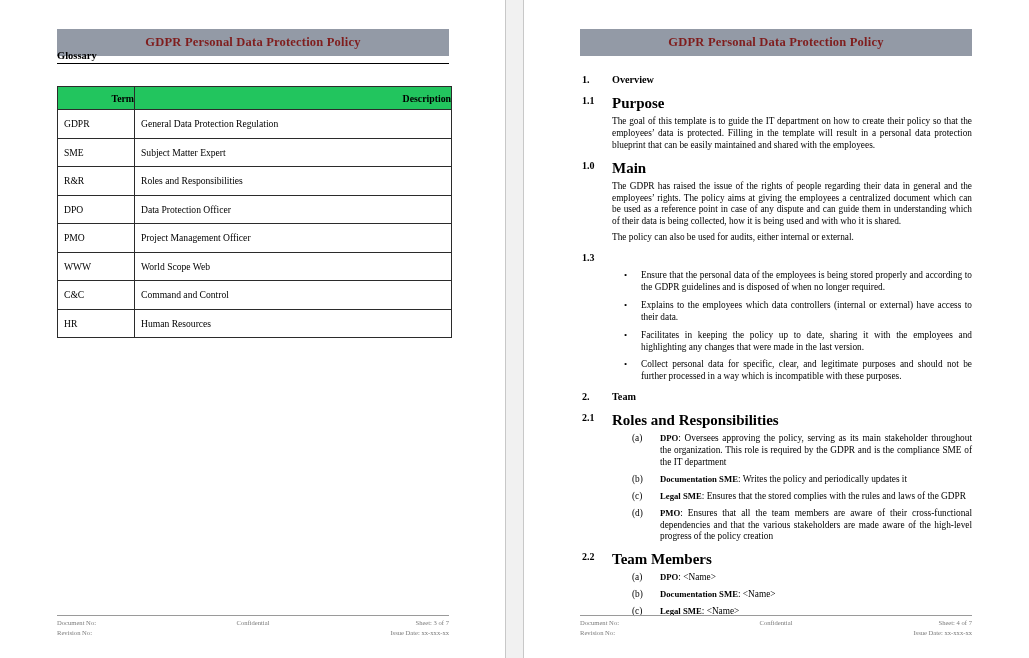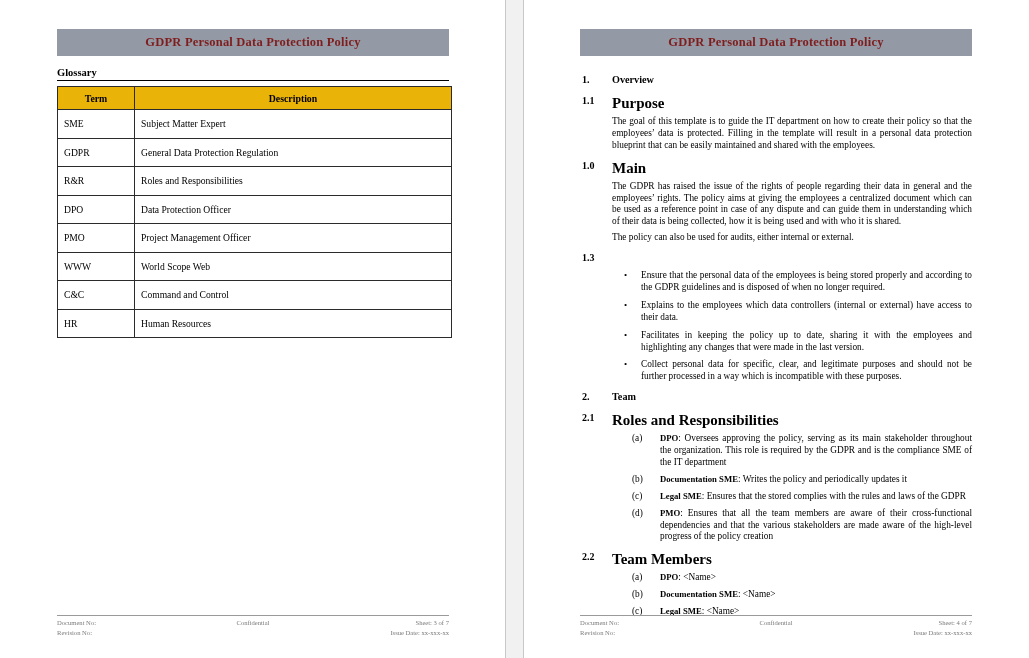--- a/index.html
+++ b/index.html
@@ -65,21 +65,21 @@
     color: #7f1d1d;
     font-weight: bold;
     font-size: 12.5px;
     letter-spacing: 0.2px;
     line-height: 1;
   }
 
   
   .glossary-heading {
     position: absolute;
-    top: 67px;
+    top: 50px;
     left: 0;
     width: 392px;
     font-weight: bold;
     font-size: 10.5px;
     padding-bottom: 2px;
     border-bottom: 1.5px solid #000;
     box-sizing: border-box;
   }
   .glossary-table {
     position: absolute;
@@ -90,24 +90,24 @@
     table-layout: fixed;
     font-size: 9.6px;
   }
   .glossary-table th,
   .glossary-table td {
     border: 1px solid #2b2b2b;
     padding: 0;
     vertical-align: middle;
   }
   .glossary-table th {
-    background: #eab308;
+    background: #22c55e;
     font-weight: bold;
     height: 22px;
-    text-align: center;
+    text-align: right;
     font-size: 9.8px;
   }
   .glossary-table td {
     height: 27.5px;
     padding-left: 6px;
     text-align: left;
   }
   .col-term { width: 76px; }
   .col-desc { width: 316px; }
 
@@ -230,26 +230,26 @@
 
       <table class="glossary-table">
         <thead>
           <tr>
             <th class="col-term">Term</th>
             <th class="col-desc">Description</th>
           </tr>
         </thead>
         <tbody>
           <tr>
+            <td class="col-term">GDPR</td>
+            <td class="col-desc">General Data Protection Regulation</td>
+          </tr>
+          <tr>
             <td class="col-term">SME</td>
             <td class="col-desc">Subject Matter Expert</td>
-          </tr>
-          <tr>
-            <td class="col-term">GDPR</td>
-            <td class="col-desc">General Data Protection Regulation</td>
           </tr>
           <tr>
             <td class="col-term">R&amp;R</td>
             <td class="col-desc">Roles and Responsibilities</td>
           </tr>
           <tr>
             <td class="col-term">DPO</td>
             <td class="col-desc">Data Protection Officer</td>
           </tr>
           <tr>

